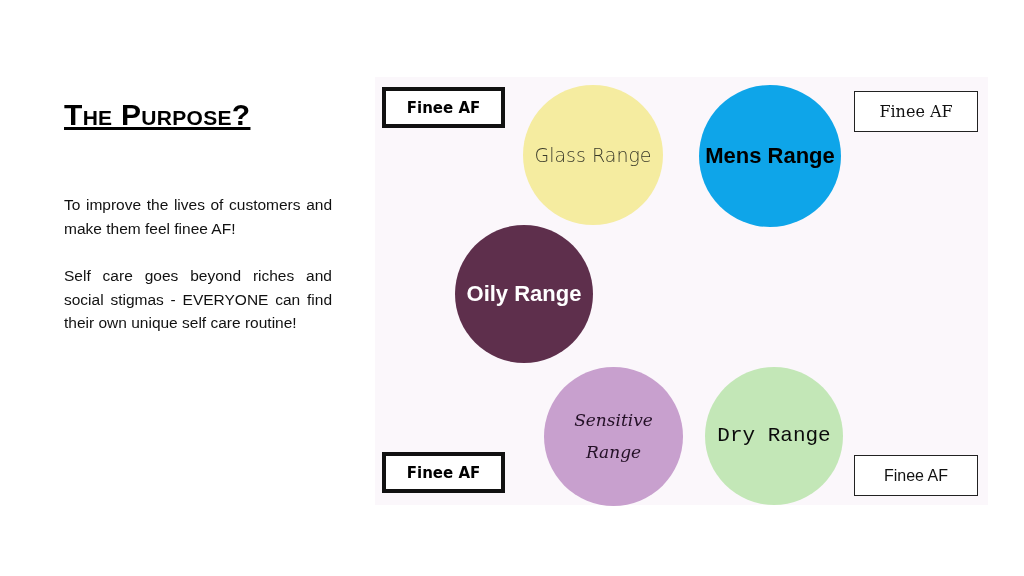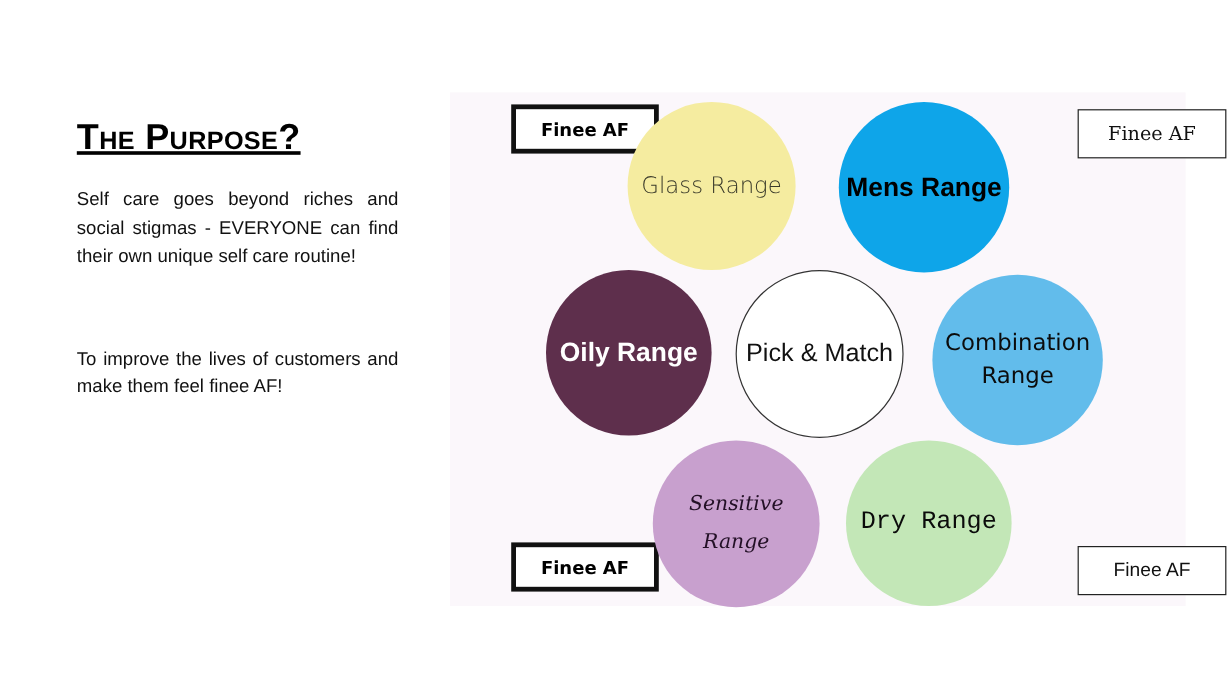--- a/index.html
+++ b/index.html
@@ -162,21 +162,20 @@
   }
 
   
   .brand-box {
     position: absolute;
     background: #ffffff;
     display: flex;
     align-items: center;
     justify-content: center;
     box-sizing: border-box;
-    margin-left: 44px;
   }
 
   #brand-box-top-left {
     left: 7px; top: 10px;
     width: 123px; height: 41px;
     border: 4px solid #111111;
   }
   #brand-box-top-left .brand-label {
     font-family: "DejaVu Sans", sans-serif;
     font-weight: bold;
@@ -216,22 +215,22 @@
     font-family: "Liberation Sans", sans-serif;
     font-size: 16px;
     color: #111111;
   }
 </style>
 </head>
 <body>
 
 <div id="left-column">
   <h1 id="page-title">The Purpose?</h1>
+  <p id="paragraph-one" class="body-paragraph">To improve the lives of customers and make them feel finee AF!</p>
   <p id="paragraph-two" class="body-paragraph">Self care goes beyond riches and social stigmas - EVERYONE can find their own unique self care routine!</p>
-  <p id="paragraph-one" class="body-paragraph">To improve the lives of customers and make them feel finee AF!</p>
 </div>
 
 <div id="diagram-panel">
 
   <div id="brand-box-top-left" class="brand-box">
     <span class="brand-label">Finee AF</span>
   </div>
 
   <div id="brand-box-top-right" class="brand-box">
     <span class="brand-label">Finee AF</span>
@@ -250,27 +249,21 @@
   </div>
 
   <div id="circle-mens" class="range-circle">
     <span class="circle-label">Mens Range</span>
   </div>
 
   <div id="circle-oily" class="range-circle">
     <span class="circle-label">Oily Range</span>
   </div>
 
-  <div id="circle-pick-match" class="range-circle">
-    <span class="circle-label">Pick &amp; Match</span>
-  </div>
-
-  <div id="circle-combination" class="range-circle">
-    <span class="circle-label">Combination Range</span>
-  </div>
+
 
   <div id="circle-sensitive" class="range-circle">
     <span class="circle-label">Sensitive Range</span>
   </div>
 
   <div id="circle-dry" class="range-circle">
     <span class="circle-label">Dry Range</span>
   </div>
 
 </div>

